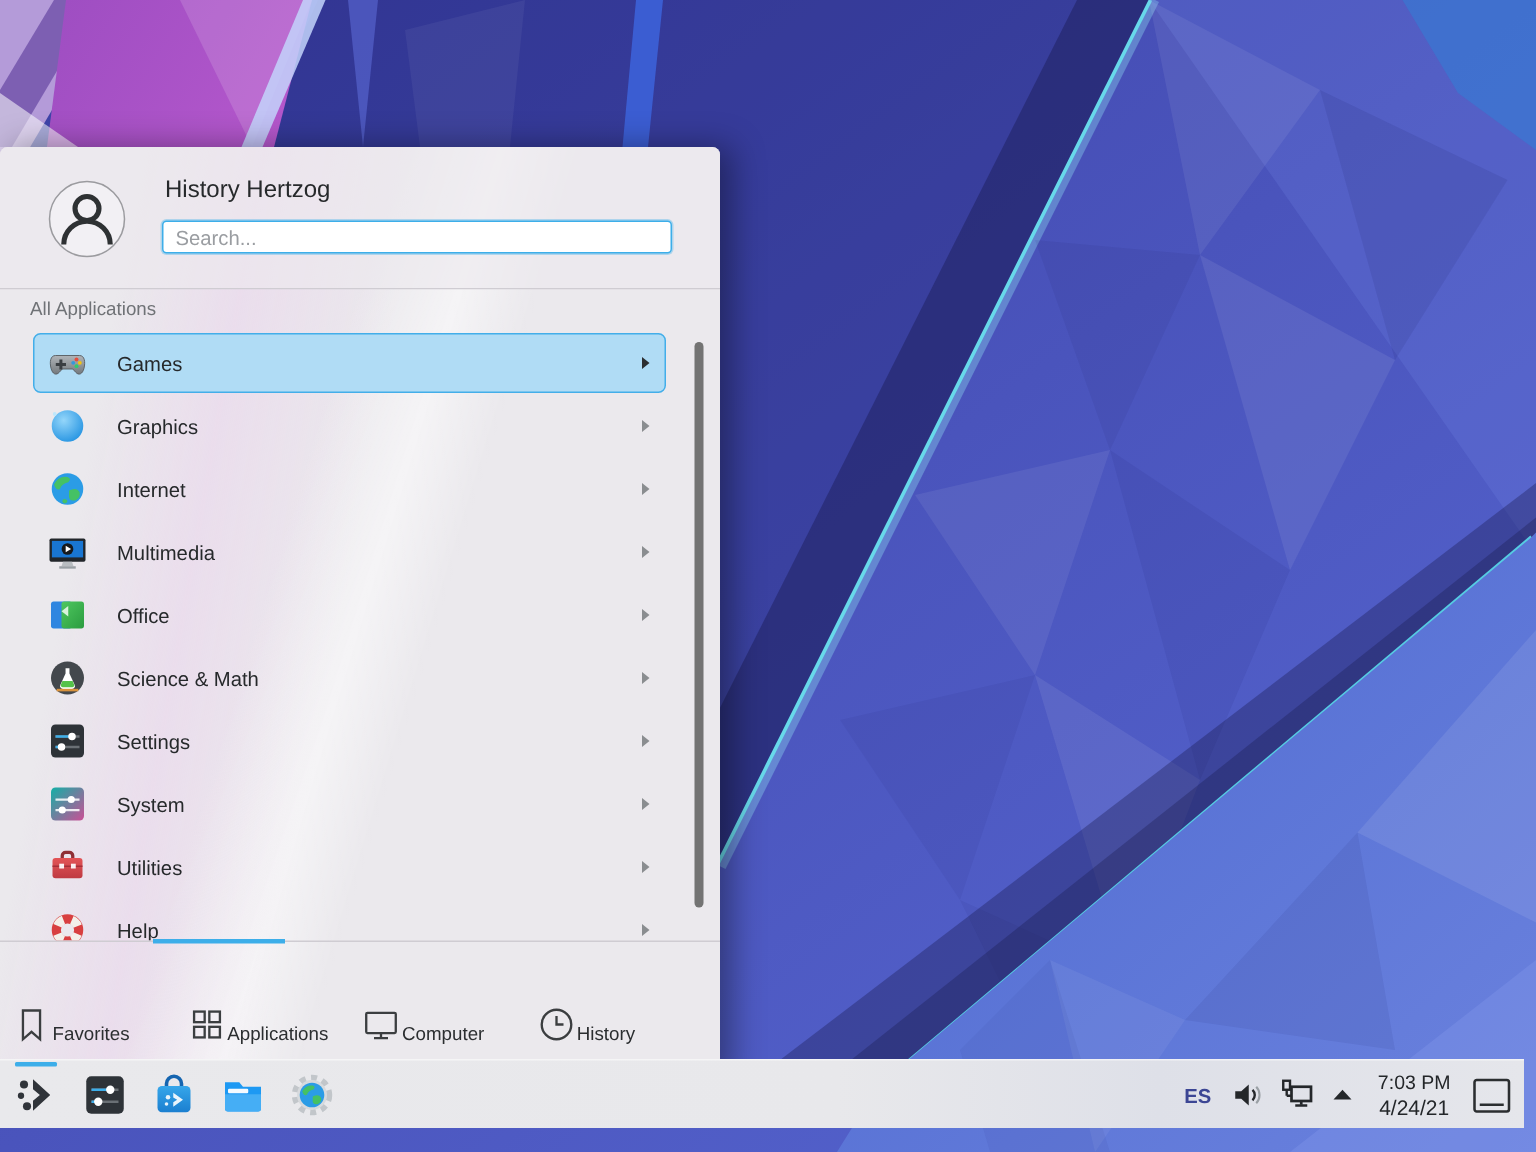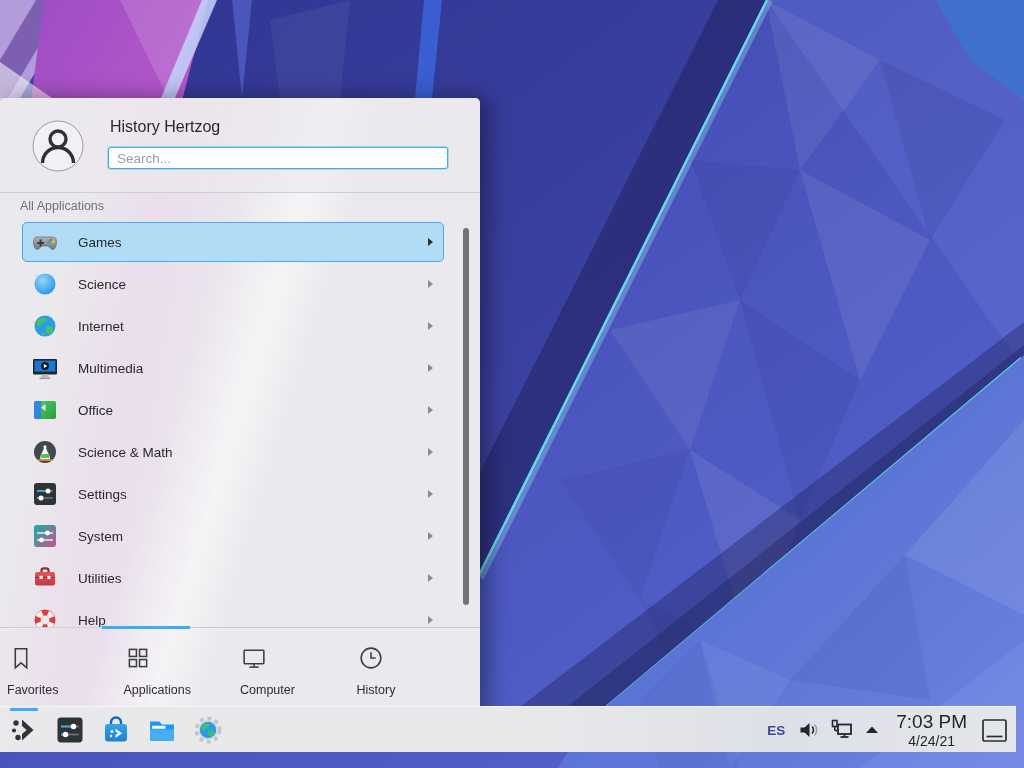--- a/index.html
+++ b/index.html
@@ -38,37 +38,37 @@
   .mi-arrow { margin-left:auto; margin-right:10px; width:0; height:0;
               border-left:5px solid #8a8d90; border-top:4.5px solid transparent; border-bottom:4.5px solid transparent; }
   .menu-item.selected .mi-arrow { border-left-color:#2c2f31; }
 
   .ko-scrollbar { position:absolute; left:463px; top:130px; width:6px; height:377px;
                   background:#737373; border-radius:3px; }
 
   .tabbar { position:absolute; left:0; top:529px; width:100%; height:95px;
             border-top:1px solid #cfccd2; display:flex; padding:0 7px; }
   .tab-indicator { position:absolute; left:102px; top:-2px; width:88px; height:3px; background:#3daee9; }
-  .tab { flex:1 1 0; display:flex; flex-direction:column; align-items:flex-start; padding-top:16px; }
+  .tab { flex:1 1 0; display:flex; flex-direction:row; align-items:center; padding-top:16px; }
   .tab-icon { width:28px; height:28px; }
   .tab-label { margin-top:11px; font-size:12.5px; color:#2b2e30; }
 
   
   .taskbar { position:absolute; left:0; bottom:16px; width:1016px; height:46px;
              background:linear-gradient(90deg,#e9e9ec 0%,#e8e8eb 55%,#dee0e8 76%,#e5e6eb 100%);
              border-top:1px solid rgba(255,255,255,.55); }
   .tb-apps { position:absolute; left:9px; top:8px; display:flex; gap:16px; }
   .tb-app { width:30px; height:30px; position:relative; }
   .task-indicator { position:absolute; left:10px; top:1px; width:28px; height:3px;
                     background:#3daee9; border-radius:1px; }
   .tray { position:absolute; right:8px; top:0; height:46px; display:flex; align-items:center; }
   .kbd-layout { font-size:13.5px; font-weight:bold; color:#3c4694; margin-right:12px; }
   .tray-icon { width:24px; height:24px; margin-right:9px; }
   .clock { margin:0 10px 0 6px; text-align:center; color:#232629; line-height:1; }
-  .clock-time { font-size:19px; }
+  .clock-time { font-size:13px; }
   .clock-date { font-size:14px; margin-top:3px; }
   .show-desktop { width:27px; height:25px; margin-left:4px; }
 </style>
 </head>
 <body>
 
 <div class="wallpaper">
 <svg width="1024" height="768" viewBox="0 0 1024 768" preserveAspectRatio="none">
   <defs>
     <linearGradient id="gBase" x1="0" y1="0" x2="1" y2="1">
@@ -168,21 +168,21 @@
       <svg class="mi-icon" viewBox="0 0 26 26">
         <defs>
             <radialGradient id="sphG" cx="0.38" cy="0.32" r="0.8">
               <stop offset="0" stop-color="#94d6fa"></stop>
               <stop offset="1" stop-color="#1d8fe0"></stop>
             </radialGradient>
           </defs>
         <circle cx="13" cy="13" r="10.5" fill="url(#sphG)"></circle>
         <circle cx="4.5" cy="5" r="1.3" fill="#bfe7fb"></circle>
       </svg>
-      <span class="mi-label">Science</span>
+      <span class="mi-label">Graphics</span>
       <span class="mi-arrow"></span>
     </div>
 
     <div class="menu-item">
       <svg class="mi-icon" viewBox="0 0 26 26">
         <circle cx="13" cy="13" r="10.5" fill="#2b9ce6"></circle>
         <path d="M4,10 q3,-6 9,-5 q3,1 0.5,3.5 q-4.5,1 -5.5,4.5 q-2.5,1.5 -4,-3 z" fill="#45c164"></path>
         <path d="M14,14 q5,-2.5 7,1 q1,3.5 -2.5,5.5 q-5,1 -4.5,-3.5 z" fill="#45c164"></path>
         <path d="M10,20 q2,-1 3,1 q-0.5,2 -2.5,1.5 q-1.5,-1 -0.5,-2.5 z" fill="#45c164"></path>
       </svg>

